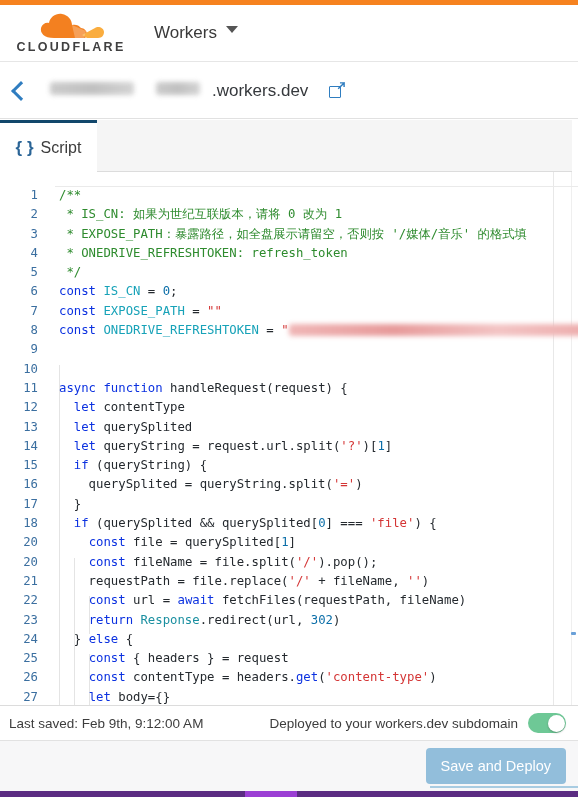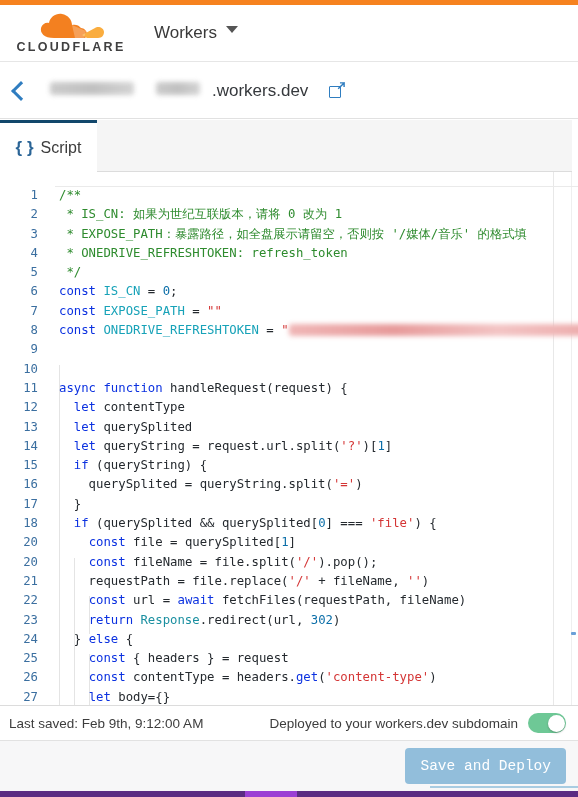--- a/index.html
+++ b/index.html
@@ -178,21 +178,21 @@
   
   .footer {
     position:absolute; top:741px; left:0; width:578px; height:50px;
     background:#f7f7f8;
     display:flex; align-items:center; justify-content:flex-end;
   }
   .btn-deploy {
     margin-right:12px; background:#92bedb; color:#ffffff;
     border:none; border-radius:4px;
     padding:10px 15px; font-size:14.5px;
-    font-family:Liberation Mono, monospace; cursor:pointer;
+    font-family:Liberation Sans, sans-serif; cursor:pointer;
   }
   .bottom-bar {
     position:absolute; top:791px; left:0; width:578px; height:6px;
     background:#5b2c82;
   }
   .bottom-bar .hl {
     position:absolute; left:245px; top:0; width:52px; height:6px;
     background:#9b3fd4;
   }
   .footer-topline {

